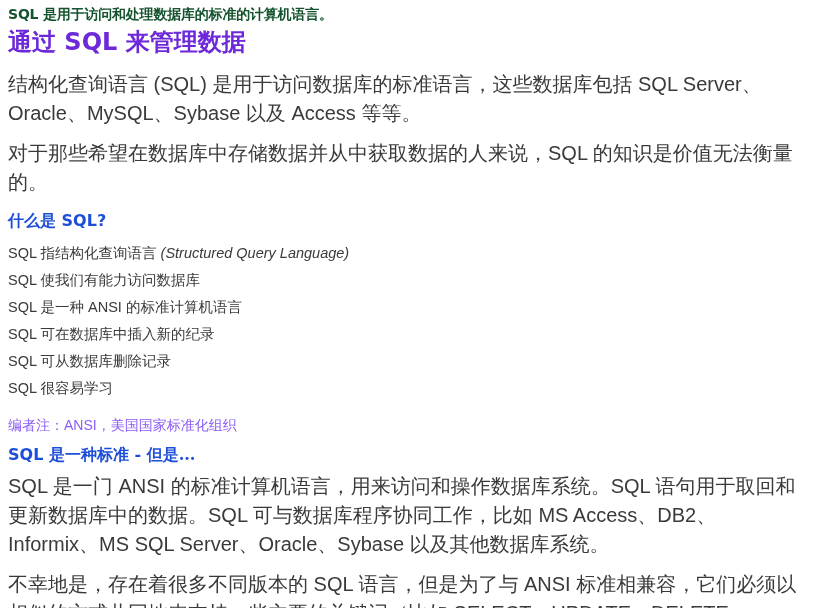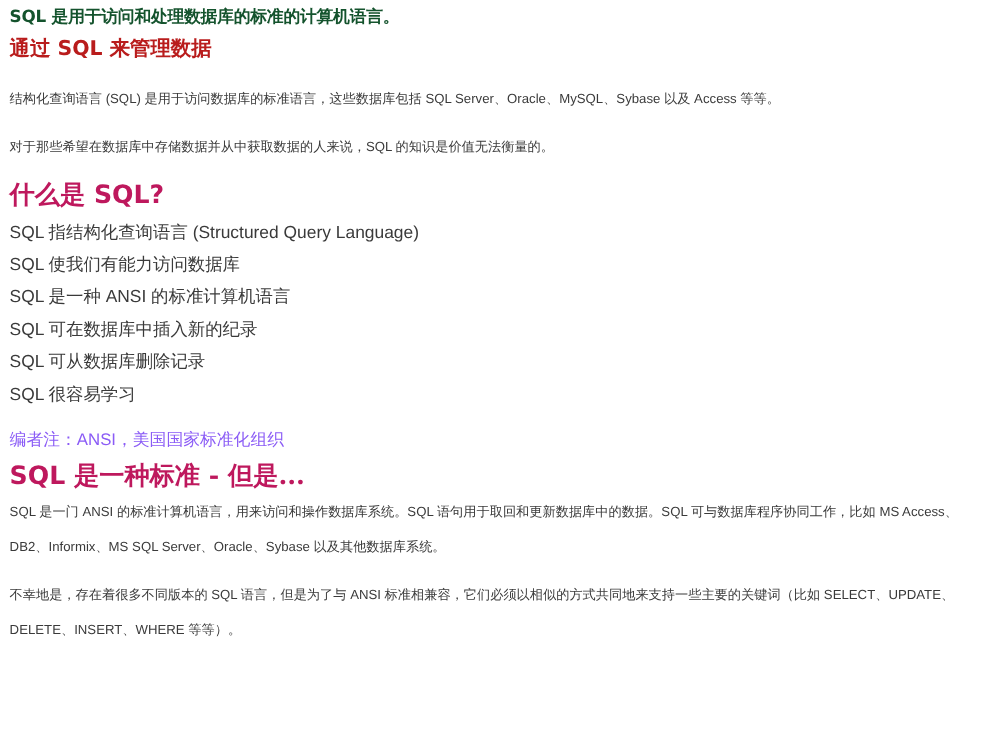--- a/index.html
+++ b/index.html
@@ -29,46 +29,46 @@
     line-height: 20px;
     color: #14532d;
     margin: 0 0 2px 0;
     letter-spacing: -0.2px;
   }
 
   
   h1.title {
     font-family: "DejaVu Serif", "Liberation Serif", serif;
     font-weight: bold;
-    font-size: 17px;
+    font-size: 24px;
     line-height: 31px;
-    color: #b91c1c;
+    color: #6d28d9;
     margin: 0 0 12px 0;
     letter-spacing: 0px;
   }
   h1.title .lat,
   h2.sub .lat {
     font-family: "DejaVu Sans", sans-serif;
     font-weight: bold;
   }
 
   h2.sub {
     font-family: "DejaVu Serif", "Liberation Serif", serif;
     font-weight: bold;
-    font-size: 21px;
+    font-size: 16px;
     line-height: 26px;
-    color: #be185d;
+    color: #1d4ed8;
     margin: 6px 0 4px 0;
   }
   h2.sub.tight { margin: 4px 0 6px 0; }
 
   
   p.body {
     font-family: "Liberation Sans", "DejaVu Sans", sans-serif;
-    font-size: 11px;
+    font-size: 20px;
     line-height: 29px;
     color: #3a3a3a;
     margin: 0 0 11px 0;
     text-align: left;
   }
   p.body.wide { max-width: 800px; }
 
   
   ul.facts {
     list-style: none;
@@ -77,20 +77,21 @@
   }
   ul.facts li {
     font-family: "Liberation Sans", "DejaVu Sans", sans-serif;
     font-size: 14.5px;
     line-height: 27px;
     color: #3a3a3a;
     margin: 0;
     padding: 0;
   }
   .ital {
+    font-style: italic;
   }
 
   p.note {
     font-family: "Liberation Sans", "DejaVu Sans", sans-serif;
     font-size: 14px;
     line-height: 22px;
     color: #8b5cf6;
     margin: 0 0 2px 0;
   }
 </style>

